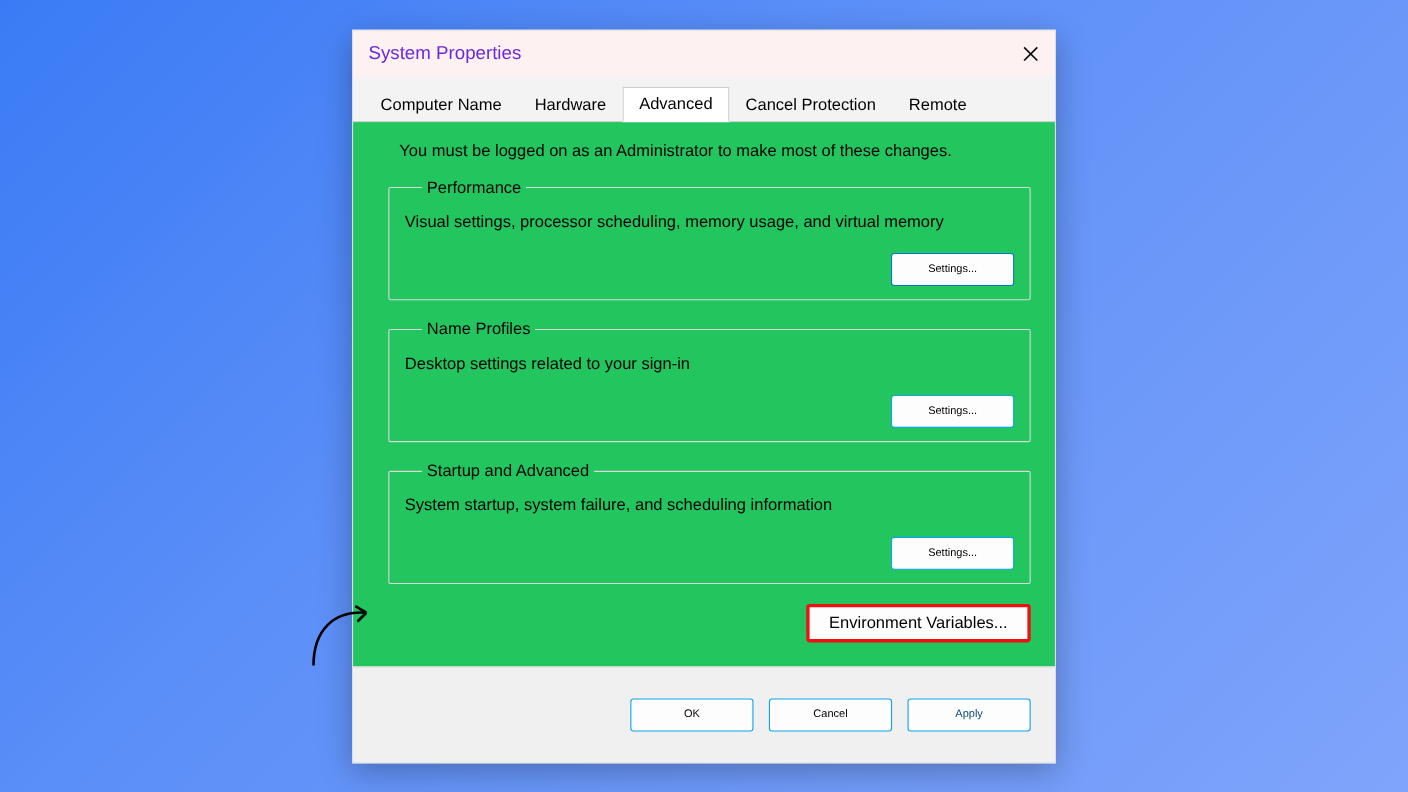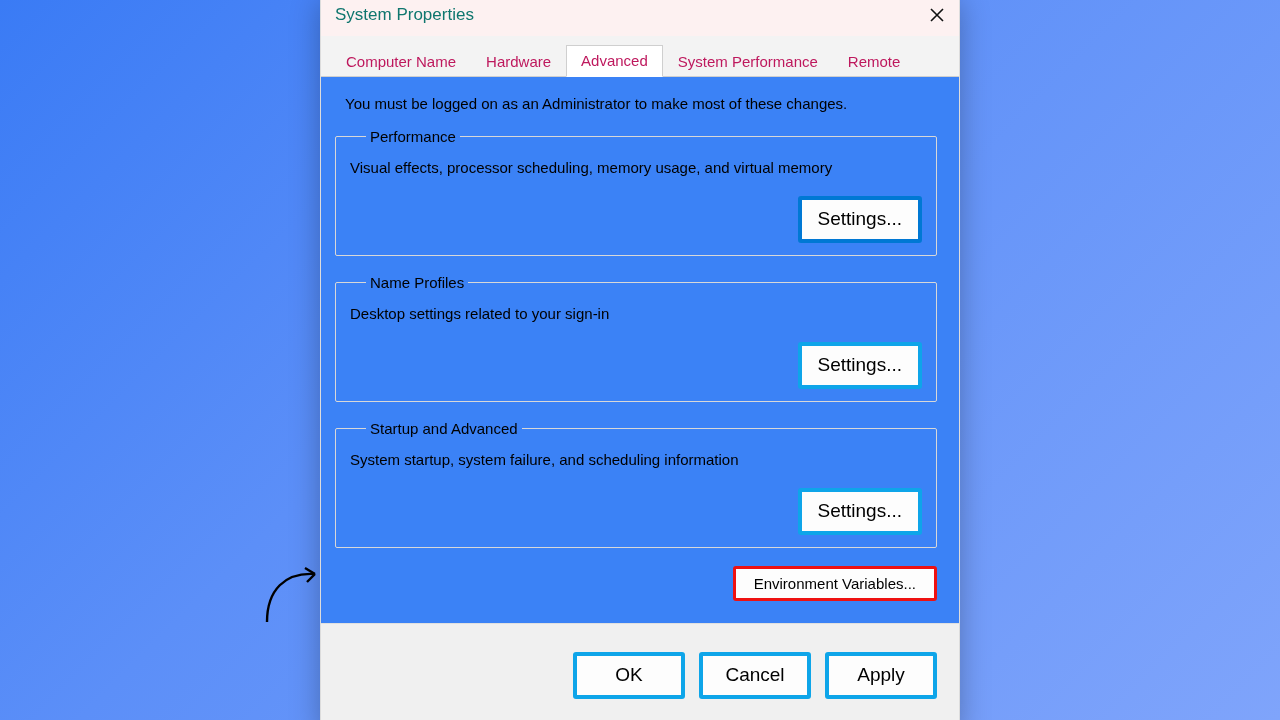--- a/index.html
+++ b/index.html
@@ -17,123 +17,123 @@
     border: 1px solid #dcdcdc;
     box-shadow: 0 8px 28px rgba(0,0,0,.28);
     display: flex; flex-direction: column;
   }
   .titlebar {
     height: 42px;
     background: #fdf1f1;
     display: flex; align-items: center;
     padding: 0 10px 0 14px;
   }
-  .titlebar .title { font-size: 17px; color: #0f766e; }
+  .titlebar .title { font-size: 17px; color: #6d28d9; }
   .titlebar .close {
     margin-left: auto; width: 24px; height: 24px;
     display: flex; align-items: center; justify-content: center;
     font-size: 18px; cursor: pointer; color: #111;
   }
   .tabs {
     display: flex; align-items: flex-end;
     padding: 8px 10px 0 10px;
     background: #f3f3f3;
     border-bottom: 1px solid #cfcfcf;
     gap: 0;
   }
   .tab {
     padding: 6px 14px 7px 14px;
     font-size: 15px;
-    color: #be185d;
+    color: #000000;
     border: 1px solid transparent;
     border-bottom: none;
     cursor: pointer;
     position: relative; top: 1px;
   }
   .tab.active {
     background: #fff;
     border-color: #cfcfcf;
     border-bottom: 1px solid #fff;
   }
   .tabpanel {
-    background: #3b82f6;
-    padding: 14px 22px 22px 14px;
+    background: #22c55e;
+    padding: 14px 22px 22px 32px;
   }
   .admin-note { font-size: 15px; color: #000; margin: 4px 0 16px 10px; }
   fieldset.group {
     border: 1px solid #d8d8d8;
     border-radius: 2px;
     padding: 14px 14px 12px 14px;
     margin-bottom: 18px;
     position: relative;
   }
   fieldset.group legend {
     padding: 0 4px;
     font-size: 15px;
     color: #000;
     margin-left: 16px;
   }
   .group-desc { font-size: 15px; color: #000; margin-bottom: 20px; }
   .btn-row { display: flex; justify-content: flex-end; }
   button.win {
     min-width: 112px;
-    height: 47px;
+    height: 30px;
     background: #fdfdfd;
-    border: 4px solid #0ea5e9;
+    border: 1px solid #0ea5e9;
     border-radius: 3px;
-    font-size: 19px;
+    font-size: 10px;
     color: #000;
     cursor: pointer;
     padding: 0 16px;
   }
   button.win.default { border-color: #0078d4; }
   .envrow { display: flex; justify-content: flex-end; margin-top: 8px; position: relative; }
   button.win.highlight { border: 3px solid #e11; padding: 6px 18px; height: auto; font-size: 15px; }
   .arrow {
     position: absolute;
     left: -80px; top: -6px;
     width: 80px; height: 70px;
     pointer-events: none;
   }
   .footer {
     background: #f0f0f0;
     border-top: 1px solid #e0e0e0;
     padding: 28px 22px;
     display: flex; justify-content: flex-end; gap: 14px;
   }
   .footer button.win { min-width: 112px; }
-  .footer button.win.disabled { color: #000000; cursor: default; }
+  .footer button.win.disabled { color: #0c4a6e; cursor: default; }
 </style>
 </head>
 <body>
 
 <div class="dialog">
   <div class="titlebar">
     <span class="title">System Properties</span>
     <span class="close">
       <svg width="14" height="14" viewBox="0 0 14 14">
           <path d="M1 1 L13 13 M13 1 L1 13" stroke="#111" stroke-width="1.6" fill="none"></path>
         </svg>
     </span>
   </div>
 
   <div class="tabs">
     <div class="tab">Computer Name</div>
     <div class="tab">Hardware</div>
     <div class="tab active">Advanced</div>
-    <div class="tab">System Performance</div>
+    <div class="tab">Cancel Protection</div>
     <div class="tab">Remote</div>
   </div>
 
   <div class="tabpanel">
     <div class="admin-note">You must be logged on as an Administrator to make most of these changes.</div>
 
     <fieldset class="group">
       <legend>Performance</legend>
-      <div class="group-desc">Visual effects, processor scheduling, memory usage, and virtual memory</div>
+      <div class="group-desc">Visual settings, processor scheduling, memory usage, and virtual memory</div>
       <div class="btn-row">
         <button class="win default">Settings...</button>
       </div>
     </fieldset>
 
     <fieldset class="group">
       <legend>Name Profiles</legend>
       <div class="group-desc">Desktop settings related to your sign-in</div>
       <div class="btn-row">
         <button class="win">Settings...</button>

